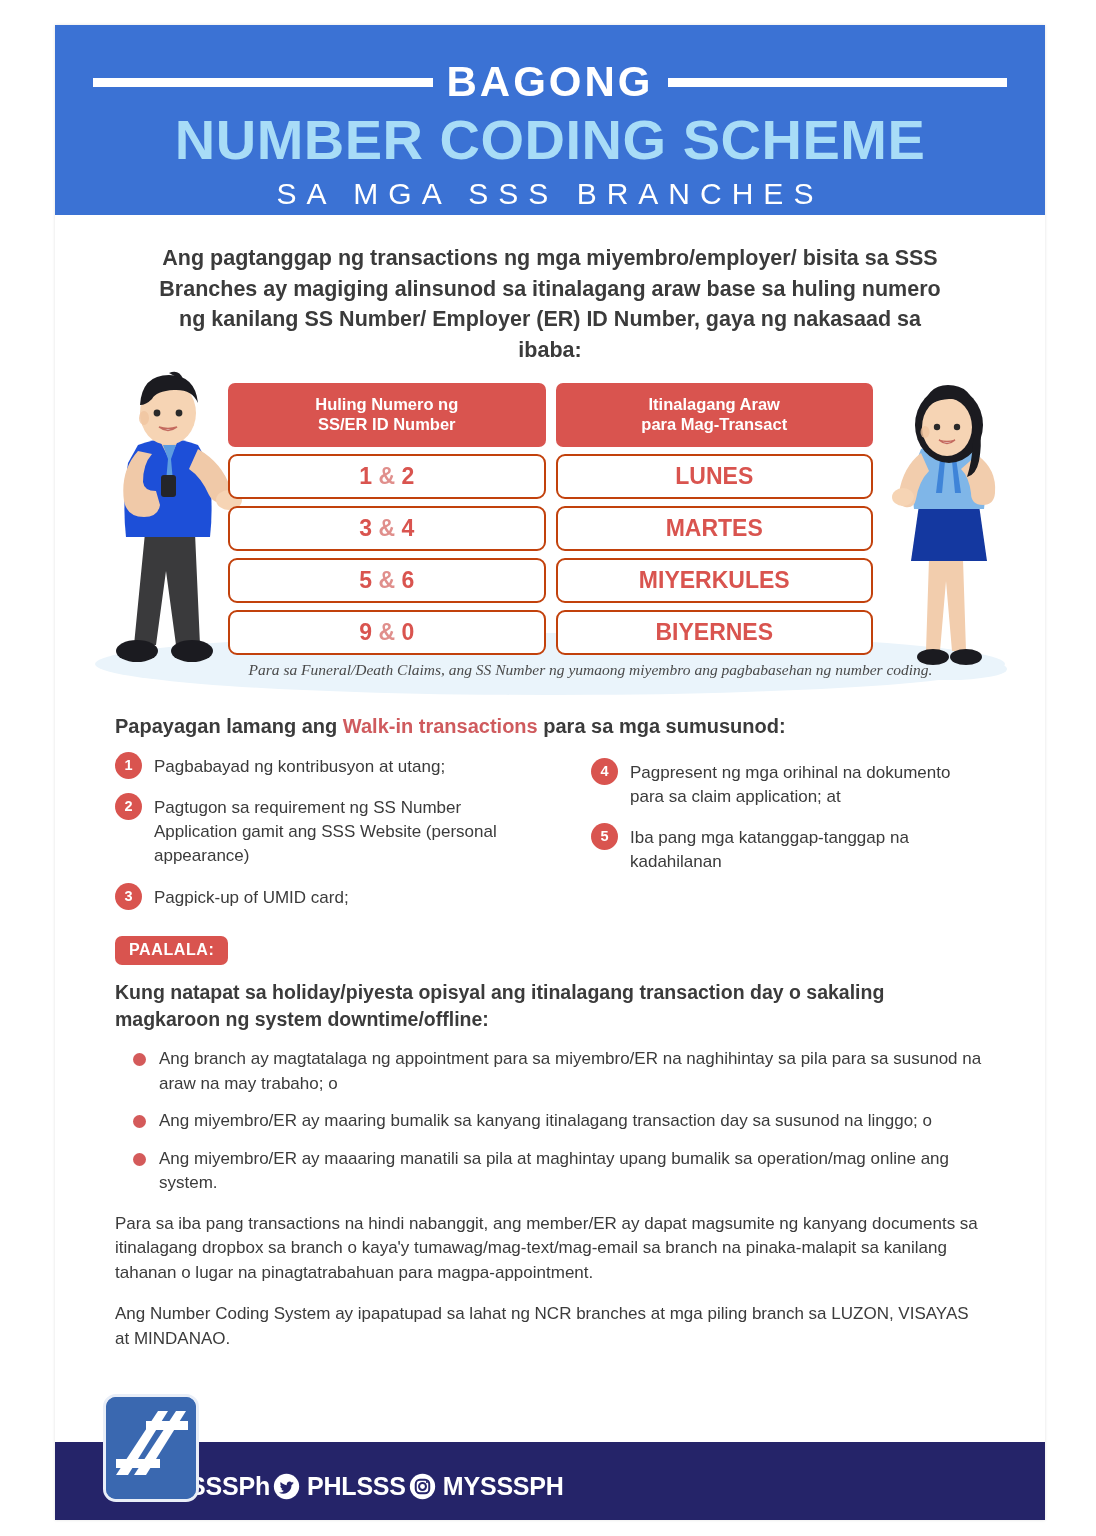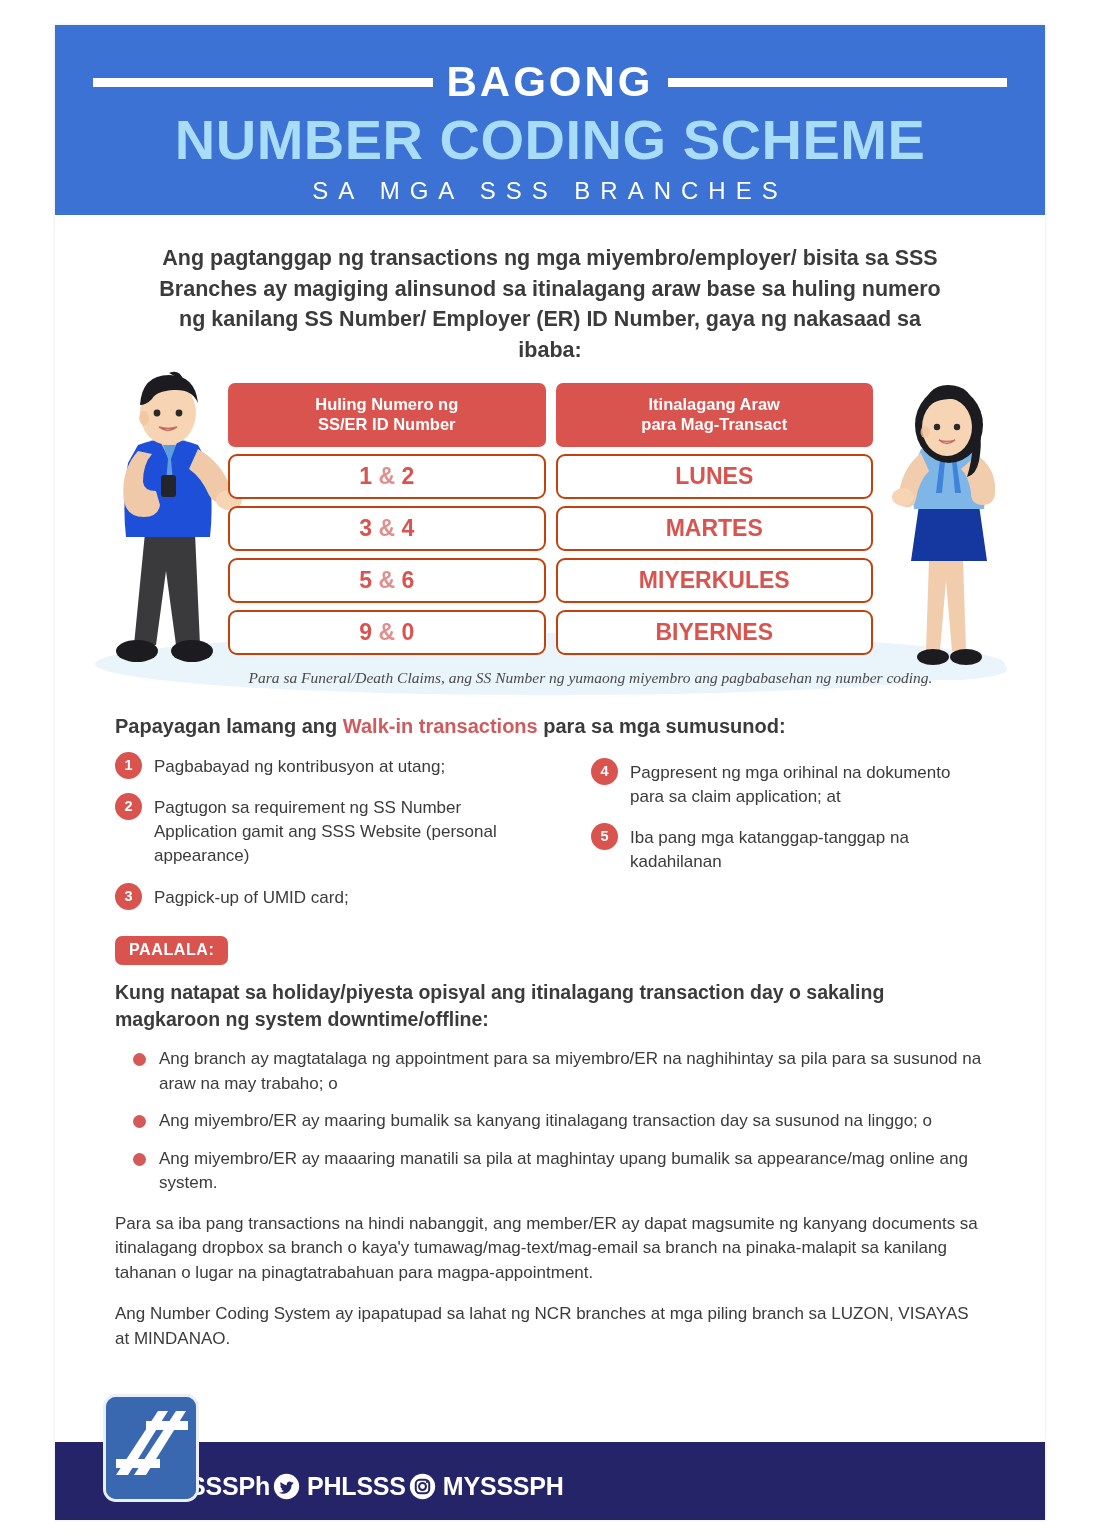--- a/index.html
+++ b/index.html
@@ -46,21 +46,21 @@
   .ncs {
     color: #a8dcf7;
     font-size: 56px;
     font-weight: bold;
     letter-spacing: 0.5px;
     line-height: 1.1;
     margin-top: 6px;
   }
   .samga {
     color: #ffffff;
-    font-size: 24px;
+    font-size: 30px;
     font-weight: normal;
     letter-spacing: 10px;
     margin-top: 6px;
   }
 
   
   .intro {
     margin: 28px 95px 0 95px;
     text-align: center;
     color: #3b3b3b;
@@ -108,21 +108,21 @@
     border-radius: 9px;
     text-align: center;
     padding: 7px 4px;
     color: #d9544f;
     font-size: 23px;
     font-weight: bold;
   }
   .td .amp { color: #e08f8c; font-weight: bold; }
   .footnote {
     position: absolute;
-    left: 173px; top: 283px;
+    left: 173px; top: 275px;
     width: 725px;
     text-align: center;
     font-family: "Liberation Serif", serif;
     font-style: italic;
     font-size: 15.5px;
     color: #4a4a4a;
     line-height: 1.5;
     z-index: 3;
   }
 
@@ -394,21 +394,21 @@
       <div class="bullet">
         <div class="dot"></div>
         <div class="btext">Ang branch ay magtatalaga ng appointment para sa miyembro/ER na naghihintay sa pila para sa susunod na araw na may trabaho; o</div>
       </div>
       <div class="bullet">
         <div class="dot"></div>
         <div class="btext">Ang miyembro/ER ay maaring bumalik sa kanyang itinalagang transaction day sa susunod na linggo; o</div>
       </div>
       <div class="bullet">
         <div class="dot"></div>
-        <div class="btext">Ang miyembro/ER ay maaaring manatili sa pila at maghintay upang bumalik sa appearance/mag online ang system.</div>
+        <div class="btext">Ang miyembro/ER ay maaaring manatili sa pila at maghintay upang bumalik sa operation/mag online ang system.</div>
       </div>
     </div>
   </div>
 
   <div class="para">Para sa iba pang transactions na hindi nabanggit, ang member/ER ay dapat magsumite ng kanyang documents sa itinalagang dropbox sa branch o kaya'y tumawag/mag-text/mag-email sa branch na pinaka-malapit sa kanilang tahanan o lugar na pinagtatrabahuan para magpa-appointment.</div>
   <div class="para">Ang Number Coding System ay ipapatupad sa lahat ng NCR branches at mga piling branch sa LUZON, VISAYAS at MINDANAO.</div>
 
   <div class="footer">
     <div class="social">
 

